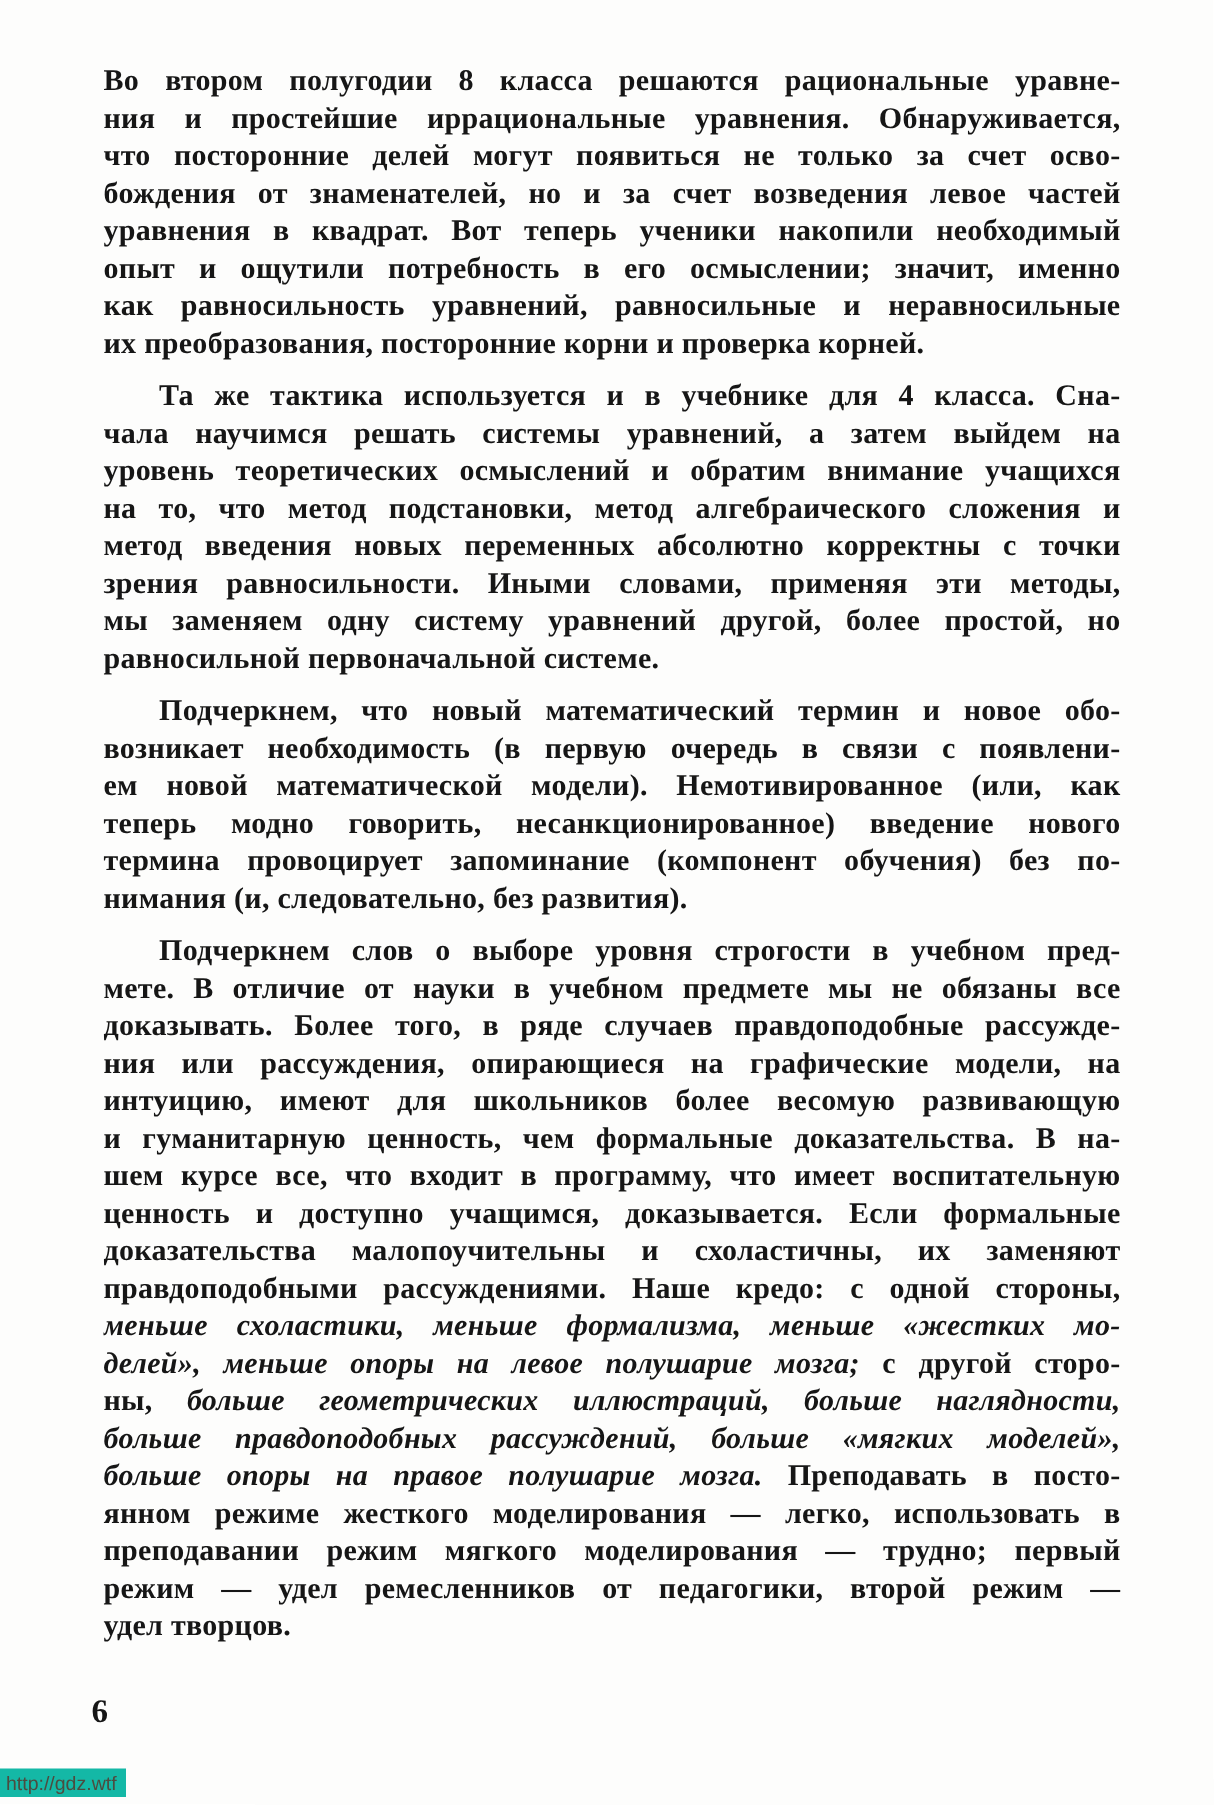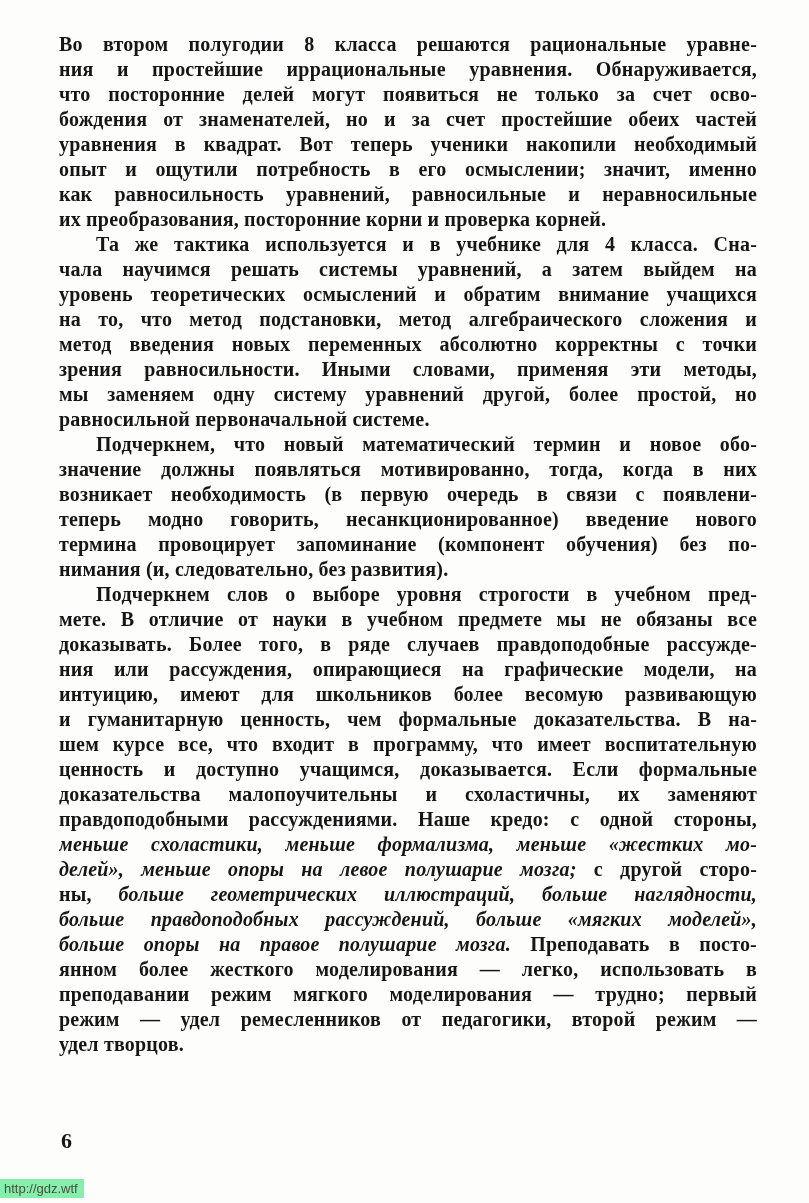--- a/index.html
+++ b/index.html
@@ -18,21 +18,21 @@
   .text-block {
     position: absolute;
     left: 59px;
     top: 32px;
     width: 698px;
     color: #161616;
     font-size: 20px;
     font-weight: bold;
     letter-spacing: 0.2px;
   }
-  .para { margin: 0; padding: 0; }
+  .para { margin: 10px; padding: 0; }
   .line {
     height: 25px;
     line-height: 25px;
     text-align: justify;
     text-align-last: justify;
     overflow: hidden;
     white-space: normal;
   }
   .line.last {
     text-align-last: left;
@@ -64,61 +64,61 @@
 </style>
 </head>
 <body>
 
 <div class="scan-page">
   <div class="text-block">
       <div class="para">
         <div class="line"><span>Во втором полугодии 8 класса решаются рациональные уравне-</span></div>
         <div class="line"><span>ния и простейшие иррациональные уравнения. Обнаруживается,</span></div>
         <div class="line"><span>что посторонние делей могут появиться не только за счет осво-</span></div>
-        <div class="line"><span>бождения от знаменателей, но и за счет простейшие обеих частей</span></div>
+        <div class="line"><span>бождения от знаменателей, но и за счет возведения левое частей</span></div>
         <div class="line"><span>уравнения в квадрат. Вот теперь ученики накопили необходимый</span></div>
         <div class="line"><span>опыт и ощутили потребность в его осмыслении; значит, именно</span></div>
         <div class="line"><span>как равносильность уравнений, равносильные и неравносильные</span></div>
         <div class="line last"><span>их преобразования, посторонние корни и проверка корней.</span></div>
       </div>
       <div class="para indent">
         <div class="line"><span>Та же тактика используется и в учебнике для 4 класса. Сна-</span></div>
         <div class="line"><span>чала научимся решать системы уравнений, а затем выйдем на</span></div>
         <div class="line"><span>уровень теоретических осмыслений и обратим внимание учащихся</span></div>
         <div class="line"><span>на то, что метод подстановки, метод алгебраического сложения и</span></div>
         <div class="line"><span>метод введения новых переменных абсолютно корректны с точки</span></div>
         <div class="line"><span>зрения равносильности. Иными словами, применяя эти методы,</span></div>
         <div class="line"><span>мы заменяем одну систему уравнений другой, более простой, но</span></div>
         <div class="line last"><span>равносильной первоначальной системе.</span></div>
       </div>
       <div class="para indent">
         <div class="line"><span>Подчеркнем, что новый математический термин и новое обо-</span></div>
-        <div class="line"><span>значение должны появляться мотивированно, тогда, когда в них</span></div>
         <div class="line"><span>возникает необходимость (в первую очередь в связи с появлени-</span></div>
+        <div class="line"><span>ем новой математической модели). Немотивированное (или, как</span></div>
         <div class="line"><span>теперь модно говорить, несанкционированное) введение нового</span></div>
         <div class="line"><span>термина провоцирует запоминание (компонент обучения) без по-</span></div>
         <div class="line last"><span>нимания (и, следовательно, без развития).</span></div>
       </div>
       <div class="para indent">
         <div class="line"><span>Подчеркнем слов о выборе уровня строгости в учебном пред-</span></div>
         <div class="line"><span>мете. В отличие от науки в учебном предмете мы не обязаны все</span></div>
         <div class="line"><span>доказывать. Более того, в ряде случаев правдоподобные рассужде-</span></div>
         <div class="line"><span>ния или рассуждения, опирающиеся на графические модели, на</span></div>
         <div class="line"><span>интуицию, имеют для школьников более весомую развивающую</span></div>
         <div class="line"><span>и гуманитарную ценность, чем формальные доказательства. В на-</span></div>
         <div class="line"><span>шем курсе все, что входит в программу, что имеет воспитательную</span></div>
         <div class="line"><span>ценность и доступно учащимся, доказывается. Если формальные</span></div>
         <div class="line"><span>доказательства малопоучительны и схоластичны, их заменяют</span></div>
         <div class="line"><span>правдоподобными рассуждениями. Наше кредо: с одной стороны,</span></div>
         <div class="line"><i>меньше схоластики, меньше формализма, меньше «жестких мо-</i></div>
         <div class="line"><i>делей», меньше опоры на левое полушарие мозга;</i><span> с другой сторо-</span></div>
         <div class="line"><span>ны, </span><i>больше геометрических иллюстраций, больше наглядности,</i></div>
         <div class="line"><i>больше правдоподобных рассуждений, больше «мягких моделей»,</i></div>
         <div class="line"><i>больше опоры на правое полушарие мозга.</i><span> Преподавать в посто-</span></div>
-        <div class="line"><span>янном более жесткого моделирования — легко, использовать в</span></div>
+        <div class="line"><span>янном режиме жесткого моделирования — легко, использовать в</span></div>
         <div class="line"><span>преподавании режим мягкого моделирования — трудно; первый</span></div>
         <div class="line"><span>режим — удел ремесленников от педагогики, второй режим —</span></div>
         <div class="line last"><span>удел творцов.</span></div>
       </div>
     </div>
   <div class="page-number">6</div>
-  <div class="watermark" style="background: #86efac; color: rgb(76, 76, 64);">http://gdz.wtf</div>
+  <div class="watermark" style="background: #14b8a6; color: rgb(76, 76, 64);">http://gdz.wtf</div>
 </div>
 
 </body></html>

